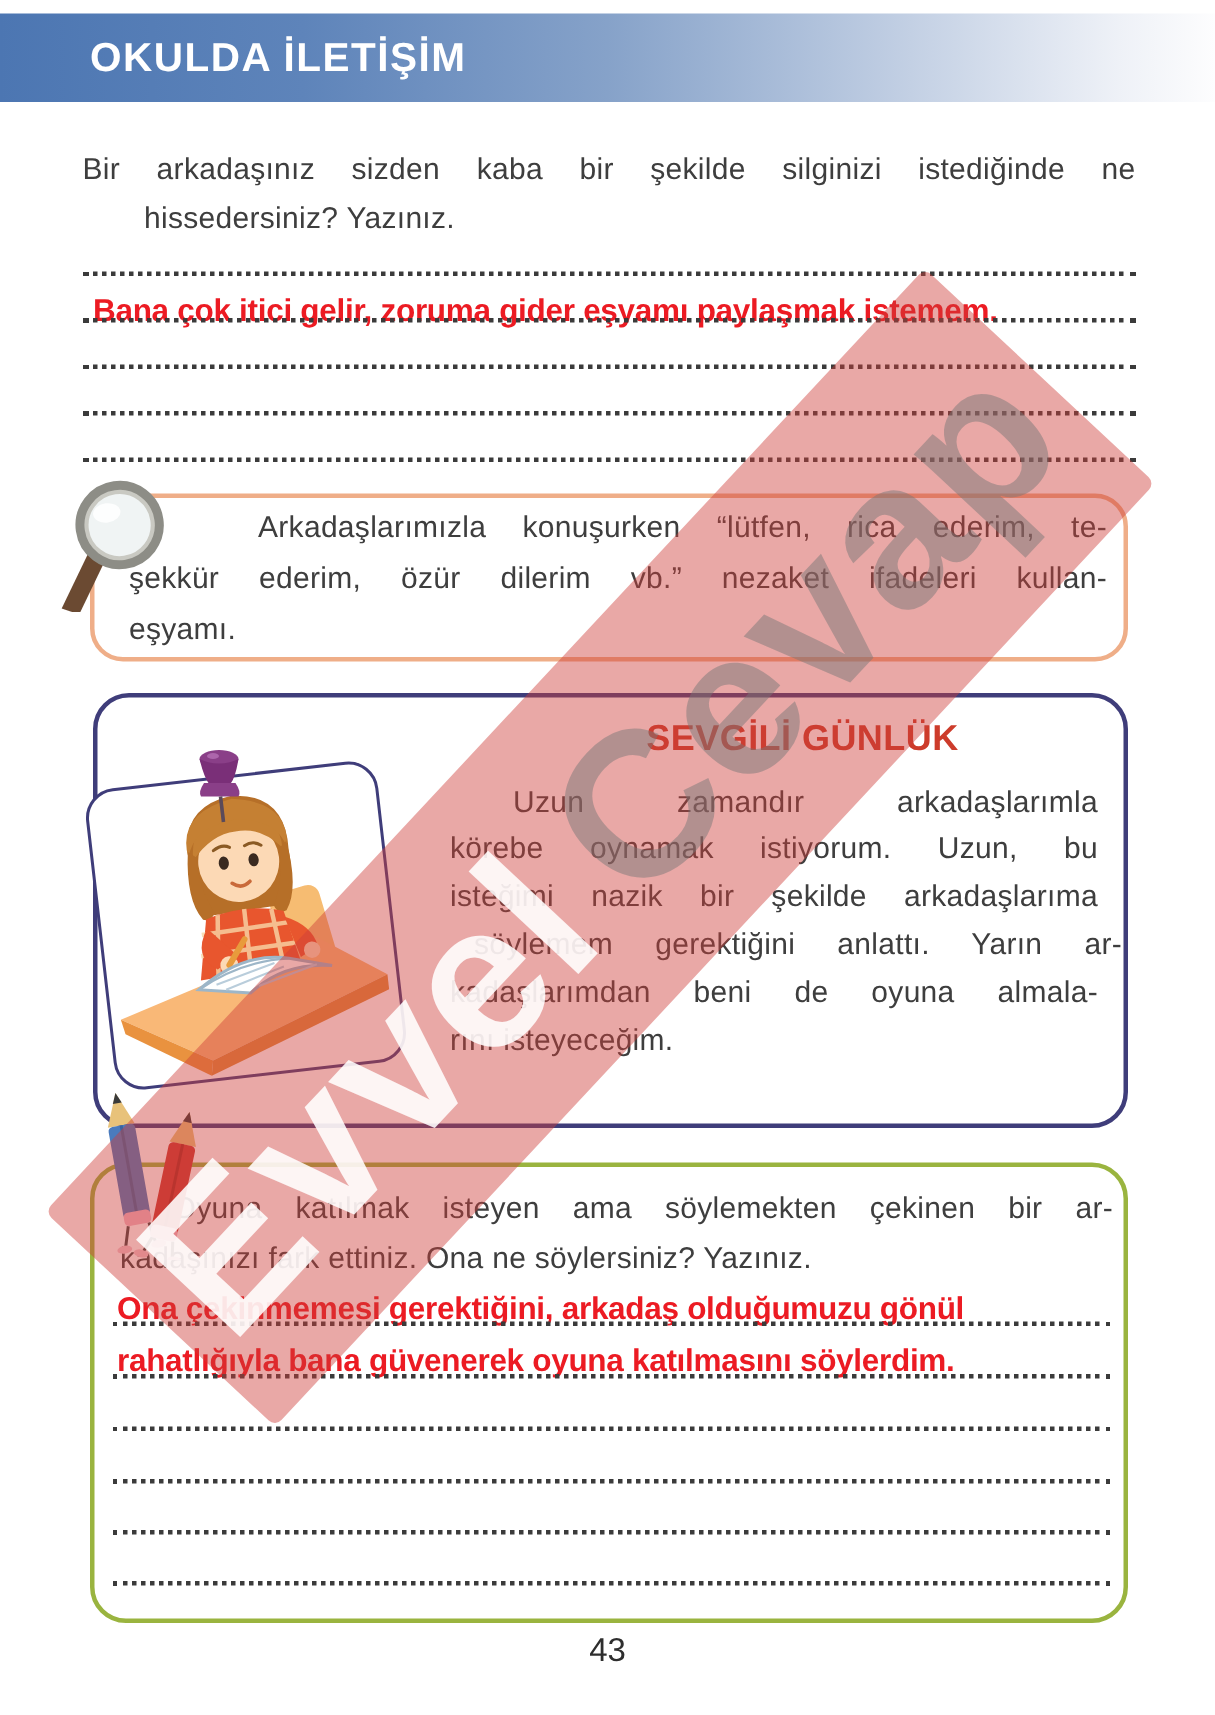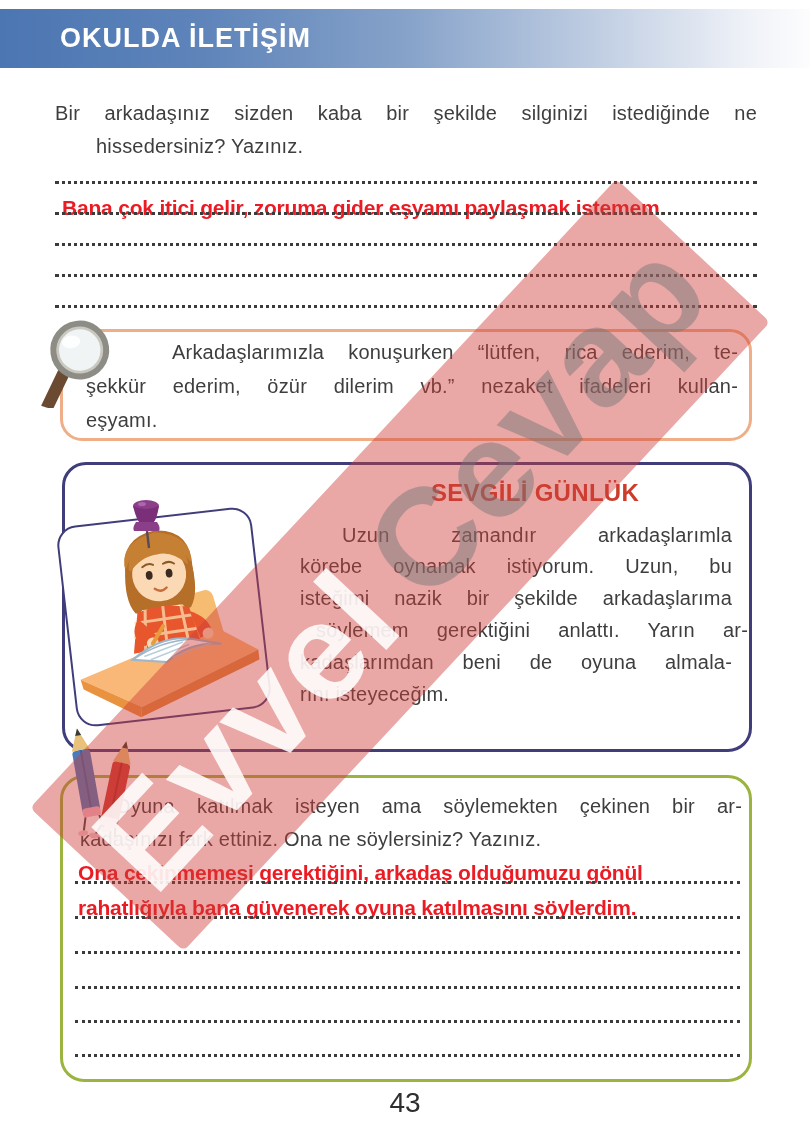--- a/index.html
+++ b/index.html
@@ -126,21 +126,21 @@
     margin-left: 28px;
     letter-spacing: 2px;
   }
   
   .page-number {
     position: absolute;
     left: 0; top: 1087px;
     width: 810px;
     text-align: center;
     color: #2e2e2e;
-    font-size: 28px;
+    font-size: 22px;
   }
 </style>
 </head>
 <body>
 
 <div class="page">
 
   <div class="header-bar">
     <div class="header-title">OKULDA İLETİŞİM</div>
   </div>

